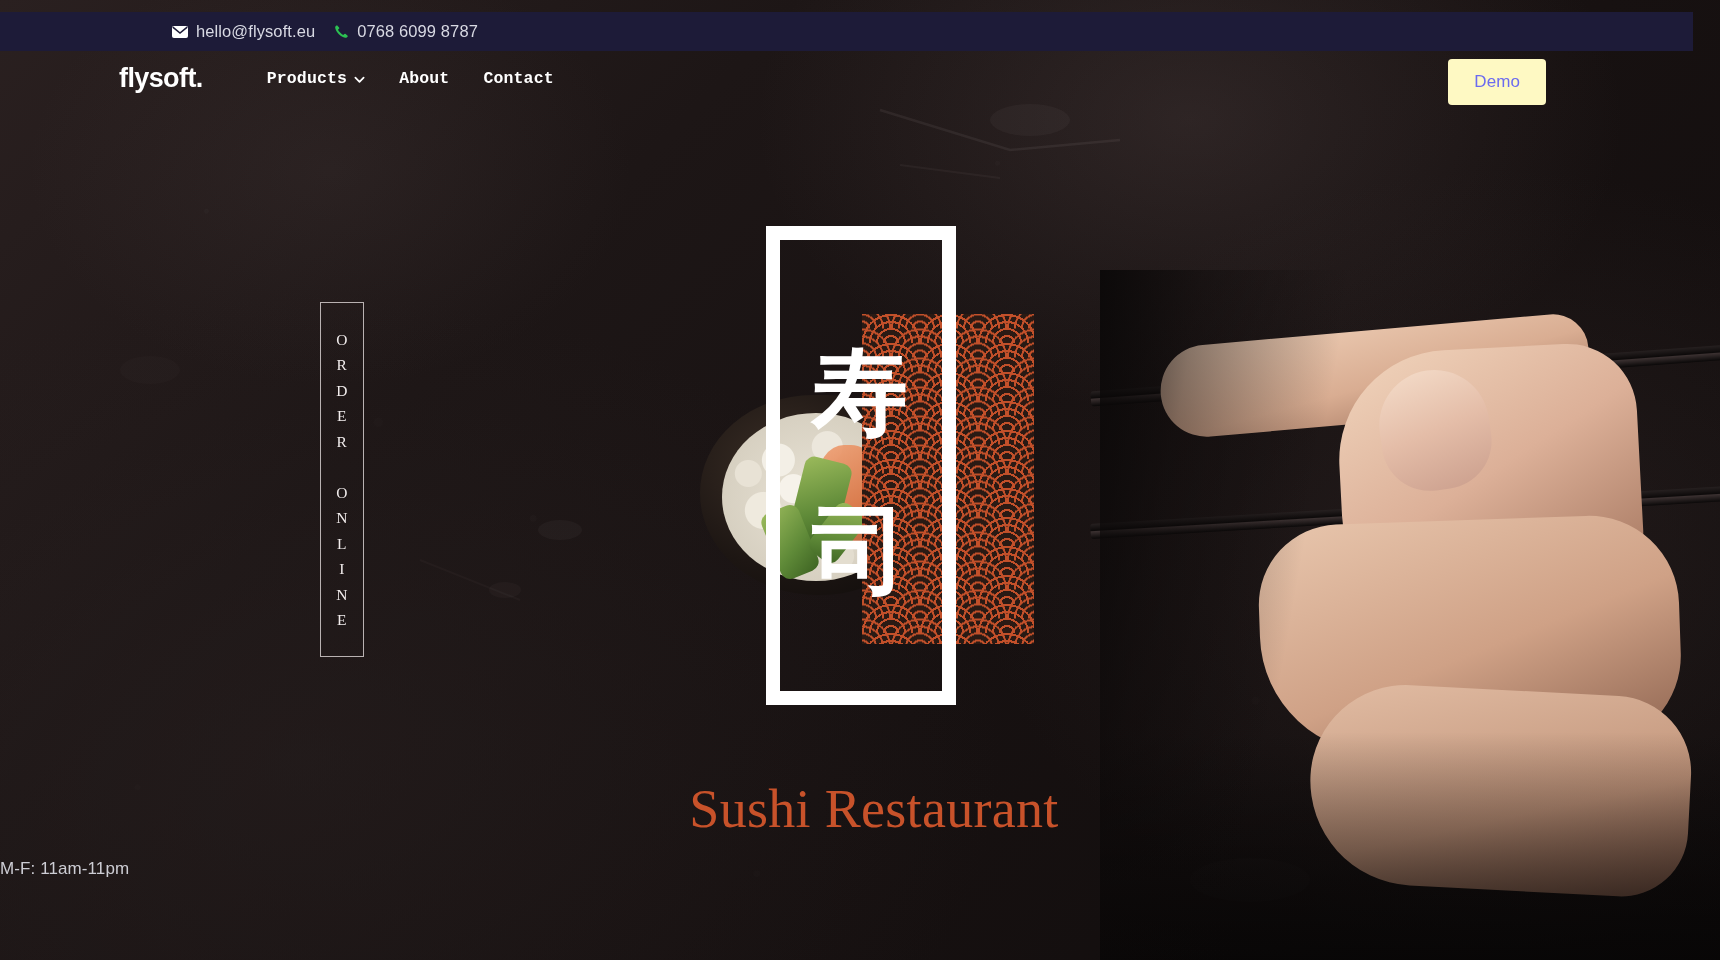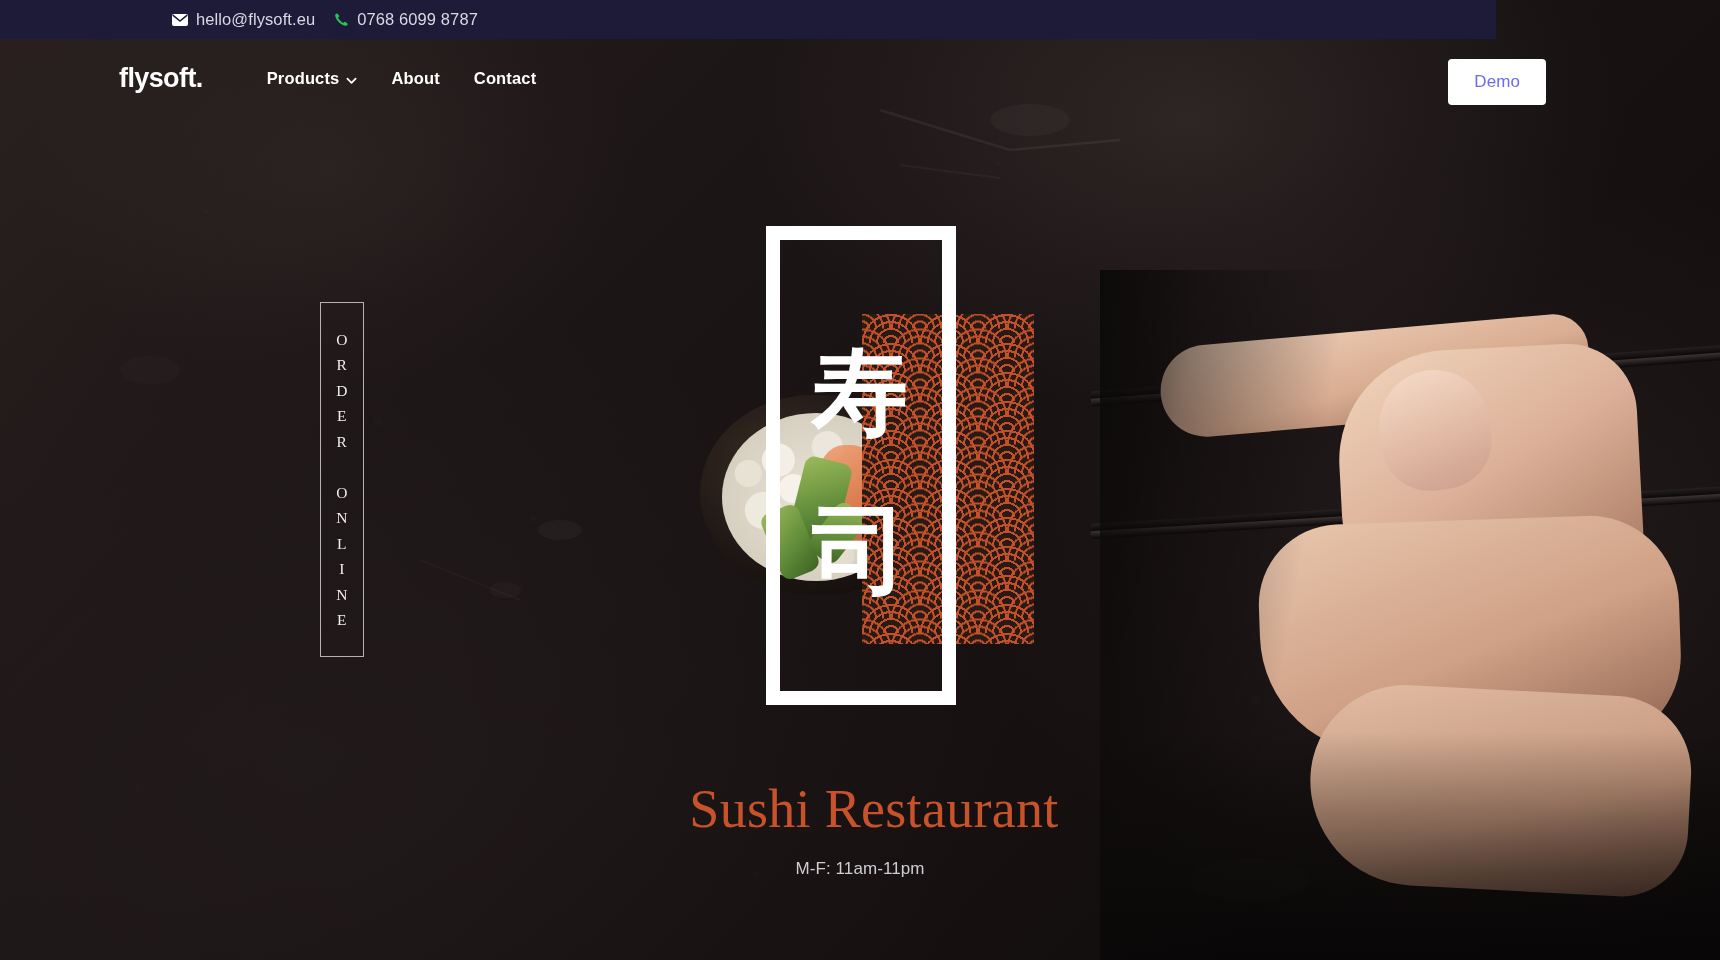--- a/index.html
+++ b/index.html
@@ -157,21 +157,21 @@
     letter-spacing: 0;
     z-index: 7;
     text-align: center;
     width: 120px;
   }
   .kanji.top { left: 800px; top: 344px; }
   .kanji.bot { left: 800px; top: 502px; }
 
   
   .topbar {
-    position: absolute; left: 0; top: 0; width: 1496px; height: 39px;
+    position: absolute; left: 0; top: 12px; width: 1693px; height: 39px;
     background: #1d1b38;
     display: flex; align-items: center;
     z-index: 20;
   }
   .topbar-inner { display: flex; align-items: center; gap: 18px; margin-left: 172px; }
   .contact {
     display: flex; align-items: center; gap: 8px;
     color: #d8d9e3; font-size: 16.5px; letter-spacing: .1px;
   }
   .ico { display: inline-flex; width: 16px; height: 16px; align-items: center; justify-content: center; }
@@ -182,26 +182,26 @@
     display: flex; align-items: center;
     z-index: 20;
   }
   .logo {
     margin-left: 119px;
     color: #fff; font-size: 27px; font-weight: 700; letter-spacing: -.6px;
   }
   .navlinks { display: flex; align-items: center; gap: 34px; margin-left: 64px; }
   .navlink {
     color: #fff; font-size: 16.5px; font-weight: 700; letter-spacing: .15px;
-    display: inline-flex; align-items: center; gap: 7px; cursor: pointer;
+    display: inline-flex; align-items: center; gap: 7px; cursor: pointer; font-family: Liberation Mono, monospace;
   }
   .chev { display: inline-block; width: 11px; height: 11px; position: relative; top: -2px; }
   .demo-btn {
     position: absolute; right: 174px; top: 20px;
-    background: #ffffff; color: #6b6bf0;
+    background: #fef9c3; color: #6b6bf0;
     border: none; border-radius: 4px;
     padding: 13px 26px;
     font-family: "Liberation Sans", sans-serif;
     font-size: 17px; letter-spacing: .1px;
     cursor: pointer;
   }
 
   
   .order-box {
     position: absolute; left: 320px; top: 302px; width: 42px; height: 353px;
@@ -224,21 +224,21 @@
     position: absolute; left: 0; top: 778px; width: 1720px;
     text-align: center;
     font-family: "Liberation Serif", serif;
     font-size: 54px;
     color: #c8522a;
     letter-spacing: .3px;
     z-index: 15;
     padding-left: 14px;
   }
   .hours {
-    position: absolute; left: 0; width: 1720px; text-align: center;
+    position: absolute; left: 0; width: 1720px; text-align: left;
     color: #cdcdd4; font-size: 17px; letter-spacing: .1px; z-index: 15;
   }
   .hours.h1 { top: 859px; }
   .hours.h2 { top: 891px; }
 </style>
 </head>
 <body>
 
 <div class="page">
 

